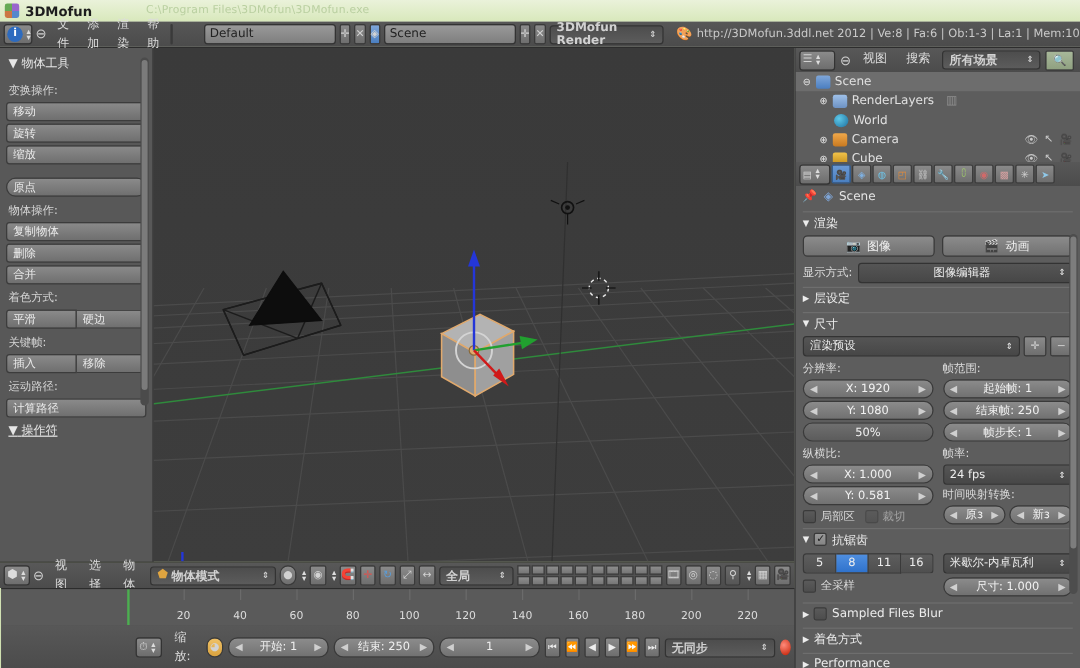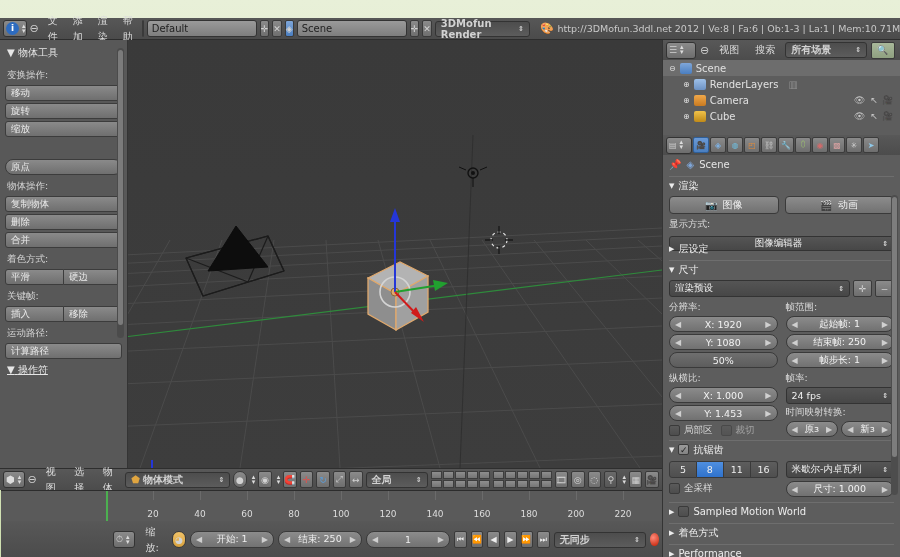--- a/index.html
+++ b/index.html
@@ -130,22 +130,22 @@
   .ptab.active { background:linear-gradient(180deg,#6b9ad6,#4a7fc0); border-color:#2f5f99; }
   .breadcrumb { display:flex; align-items:center; gap:5px; height:18px;
     padding-left:6px; font-size:10px; color:#e4e4e4; }
   .pbody { padding:0 6px; }
   .sec-title { display:flex; align-items:center; gap:4px; font-size:10px;
     color:#ececec; height:18px; border-top:1px solid #6e6e6e; margin-top:3px; }
   .sec-title .arrow { font-size:7px; }
   .bigbtn { flex:1; height:18px; border:1px solid #3a3a3a; border-radius:4px;
     background:linear-gradient(180deg,#8c8c8c,#717171); color:#f0f0f0;
     display:flex; align-items:center; justify-content:center; gap:5px; font-size:10px; }
-  .lblrow { display:flex; gap:5px; height:18px; font-size:9.5px;
-    color:#dadada;flex-direction:column; }
+  .lblrow { display:flex; align-items:center; gap:5px; height:18px; font-size:9.5px;
+    color:#dadada; }
   .selectfld { flex:1; height:17px; border:1px solid #333; border-radius:3px;
     background:linear-gradient(180deg,#555,#474747); color:#efefef;
     display:flex; align-items:center; justify-content:space-between;
     padding:0 5px; font-size:9.5px; }
   .cols { display:flex; gap:8px; }
   .col { flex:1; }
   .vfield { height:16px; border:1px solid #3a3a3a; border-radius:8px;
     background:linear-gradient(180deg,#8b8b8b,#717171); color:#f2f2f2;
     display:flex; align-items:center; justify-content:space-between;
     padding:0 5px; font-size:9.5px; margin-bottom:2px; }
@@ -181,36 +181,41 @@
   #wm-txt1 { color:#1b5fa8; font-size:16px; font-weight:bold; letter-spacing:1px; }
   #wm-txt2 { color:#1b5fa8; font-size:10px; font-weight:bold; letter-spacing:.5px; }
   .redrec { width:13px; height:13px; border-radius:50%;
     background:radial-gradient(circle at 35% 35%,#ff8a7a,#c11c00); }
 </style>
 </head>
 <body>
 
 <div id="app">
 
+  <div class="titlebar">
+    <span class="glyph"></span>
+    <span>3DMofun</span>
+    <span class="title-path">C:\Program Files\3DMofun\3DMofun.exe</span>
+  </div>
 
   <div id="topbar" class="bar">
     <div class="editor-sel">
       <span class="info-i">i</span>
       <span class="spin">
           <b>▴</b>
           <b>▾</b>
         </span>
     </div>
     <span style="color:#cfcfcf;font-size:11px;">⊖</span>
     <span class="menu-txt">文件</span>
     <span class="menu-txt">添加</span>
     <span class="menu-txt">渲染</span>
     <span class="menu-txt">帮助</span>
     <div class="icoBtn" style="background:linear-gradient(90deg,#d8d8d8 50%,#3a3a3a 50%);"></div>
-    <div class="dropfield" style="width:130px;">Default</div>
+    <div class="dropfield" style="width:130px;margin-left:23px;">Default</div>
     <div class="icoBtn">✛</div>
     <div class="icoBtn">✕</div>
     <div class="icoBtn" style="background:linear-gradient(180deg,#7fa6d8,#4a7ec0);">◈</div>
     <div class="dropfield" style="width:108px;">Scene</div>
     <div class="icoBtn">✛</div>
     <div class="icoBtn">✕</div>
     <div class="sunken" style="min-width:95px;justify-content:space-between;">
       <span>3DMofun Render</span>
       <span style="font-size:7px;">⇕</span>
     </div>
@@ -309,21 +314,21 @@
   <div id="toolshelf">
     <div class="panel-hdr">
       <span>▼</span>
       <span>物体工具</span>
     </div>
 
     <div class="sec-lbl">变换操作:</div>
     <div class="tbtn">移动</div>
     <div class="tbtn">旋转</div>
     <div class="tbtn">缩放</div>
-    <div class="tbtn round" style="margin-top:22px;">原点</div>
+    <div class="tbtn round" style="margin-top:11px;">原点</div>
 
     <div class="sec-lbl">物体操作:</div>
     <div class="tbtn">复制物体</div>
     <div class="tbtn">删除</div>
     <div class="tbtn">合并</div>
 
     <div class="sec-lbl">着色方式:</div>
     <div class="trow">
       <div class="tbtn">平滑</div>
       <div class="tbtn">硬边</div>
@@ -508,20 +513,24 @@
       <span style="font-size:8px;">⊖</span>
       <span class="oicon" style="background:linear-gradient(180deg,#7fa6d8,#4a7ec0);"></span>
       <span>Scene</span>
     </div>
     <div class="out-row" style="padding-left:20px;">
       <span style="font-size:8px;">⊕</span>
       <span class="oicon" style="background:linear-gradient(180deg,#9ec0e8,#6d92c4);"></span>
       <span>RenderLayers</span>
       <span style="color:#8f8f8f;margin-left:6px;">▥</span>
     </div>
+    <div class="out-row" style="padding-left:32px;">
+      <span class="oicon" style="border-radius:50%;background:radial-gradient(circle at 35% 35%,#5ec8e8,#1d6f9e);"></span>
+      <span>World</span>
+    </div>
     <div class="out-row" style="padding-left:20px;">
       <span style="font-size:8px;">⊕</span>
       <span class="oicon" style="background:linear-gradient(180deg,#f0a84a,#c97a20);"></span>
       <span>Camera</span>
       <span class="out-right">
         <span>👁</span>
         <span>↖</span>
         <span>🎥</span>
       </span>
     </div>
@@ -623,21 +632,21 @@
           <div class="pctfield">50%</div>
 
           <div style="font-size:9.5px;color:#dadada;margin:4px 0 2px;">纵横比:</div>
           <div class="vfield">
             <u>◀</u>
             <span class="c">X: 1.000</span>
             <u>▶</u>
           </div>
           <div class="vfield">
             <u>◀</u>
-            <span class="c">Y: 1.453</span>
+            <span class="c">Y: 0.581</span>
             <u>▶</u>
           </div>
           <div style="display:flex;gap:8px;margin-top:3px;">
             <span class="chk">
               <span class="chkbox"></span>
               <span>局部区</span>
             </span>
             <span class="chk" style="opacity:.55;">
               <span class="chkbox"></span>
               <span>裁切</span>
@@ -711,21 +720,21 @@
             <u>◀</u>
             <span class="c">尺寸: 1.000</span>
             <u>▶</u>
           </div>
         </div>
       </div>
 
       <div class="sec-title">
         <span class="arrow">▶</span>
         <span class="chkbox"></span>
-        <span>Sampled Motion World</span>
+        <span>Sampled Files Blur</span>
       </div>
 
       <div class="sec-title">
         <span class="arrow">▶</span>
         <span>着色方式</span>
       </div>
 
       <div class="sec-title">
         <span class="arrow">▶</span>
         <span>Performance</span>

